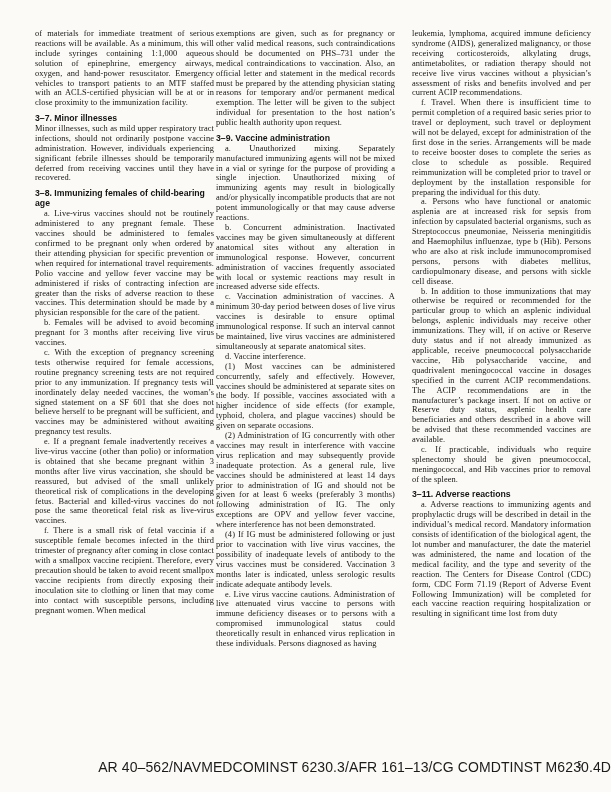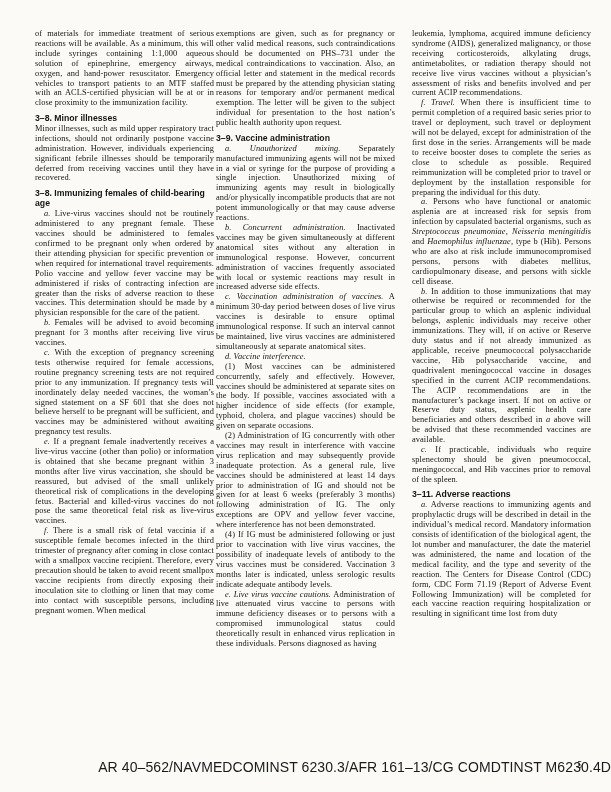--- a/index.html
+++ b/index.html
@@ -20,38 +20,38 @@
   #col-0{left:28px;margin-left:7px;}
   #col-1{left:216px;}
   #col-2{left:412px;}
   p.para{margin:0;padding:0;}
   p.indent{text-indent:9px;}
   h3.heading{
     font-family:"Liberation Sans","DejaVu Sans",sans-serif;
     font-weight:bold;font-size:8.7px;line-height:10.2px;
     margin:4.5px 0 1px 0;text-align:left;letter-spacing:0;
   }
-  .it{font-style:italic;}
+  .it{}
   .footer{
     position:absolute;top:759px;left:0;right:0;text-align:right;
     font-family:"Liberation Sans","DejaVu Sans",sans-serif;
     font-size:14px;color:#1b1b1b;letter-spacing:0.1px;
   }
   .page-number{
     position:absolute;top:760px;right:29px;
     font-family:"Liberation Serif",serif;font-size:9.5px;color:#1b1b1b;
   }
 </style>
 </head>
 <body>
 
 <div class="page">
   <div class="col" id="col-0">
       <p class="para"><span>of materials for immediate treatment of serious reactions will be available. As a minimum, this will include syringes containing 1:1,000 aqueous solution of epinephrine, emergency airways, oxygen, and hand-power resuscitator. Emergency vehicles to transport patients to an MTF staffed with an ACLS-certified physician will be at or in close proximity to the immunization facility.</span></p>
-      <h3 class="heading"><span>3–8. Minor illnesses</span></h3>
+      <h3 class="heading"><span>3–7. Minor illnesses</span></h3>
       <p class="para"><span>Minor illnesses, such as mild upper respiratory tract infections, should not ordinarily postpone vaccine administration. However, individuals experiencing significant febrile illnesses should be temporarily deferred from receiving vaccines until they have recovered.</span></p>
       <h3 class="heading"><span>3–8. Immunizing females of child-bearing age</span></h3>
       <p class="para indent"><span class="it">a.</span><span> Live-virus vaccines should not be routinely administered to any pregnant female. These vaccines should be administered to females confirmed to be pregnant only when ordered by their attending physician for specific prevention or when required for international travel requirements. Polio vaccine and yellow fever vaccine may be administered if risks of contracting infection are greater than the risks of adverse reaction to these vaccines. This determination should be made by a physician responsible for the care of the patient.</span></p>
       <p class="para indent"><span class="it">b.</span><span> Females will be advised to avoid becoming pregnant for 3 months after receiving live virus vaccines.</span></p>
       <p class="para indent"><span class="it">c.</span><span> With the exception of pregnancy screening tests otherwise required for female accessions, routine pregnancy screening tests are not required prior to any immunization. If pregnancy tests will inordinately delay needed vaccines, the woman’s signed statement on a SF 601 that she does not believe herself to be pregnant will be sufficient, and vaccines may be administered without awaiting pregnancy test results.</span></p>
       <p class="para indent"><span class="it">e.</span><span> If a pregnant female inadvertently receives a live-virus vaccine (other than polio) or information is obtained that she became pregnant within 3 months after live virus vaccination, she should be reassured, but advised of the small unlikely theoretical risk of complications in the developing fetus. Bacterial and killed-virus vaccines do not pose the same theoretical fetal risk as live-virus vaccines.</span></p>
       <p class="para indent"><span class="it">f.</span><span> There is a small risk of fetal vaccinia if a susceptible female becomes infected in the third trimester of pregnancy after coming in close contact with a smallpox vaccine recipient. Therefore, every precaution should be taken to avoid recent smallpox vaccine recipients from directly exposing their inoculation site to clothing or linen that may come into contact with susceptible persons, including pregnant women. When medical</span></p>
     </div>
   <div class="col" id="col-1">
       <p class="para"><span>exemptions are given, such as for pregnancy or other valid medical reasons, such contraindications should be documented on PHS–731 under the medical contraindications to vaccination. Also, an official letter and statement in the medical records must be prepared by the attending physician stating reasons for temporary and/or permanent medical exemption. The letter will be given to the subject individual for presentation to the host nation’s public health authority upon request.</span></p>

